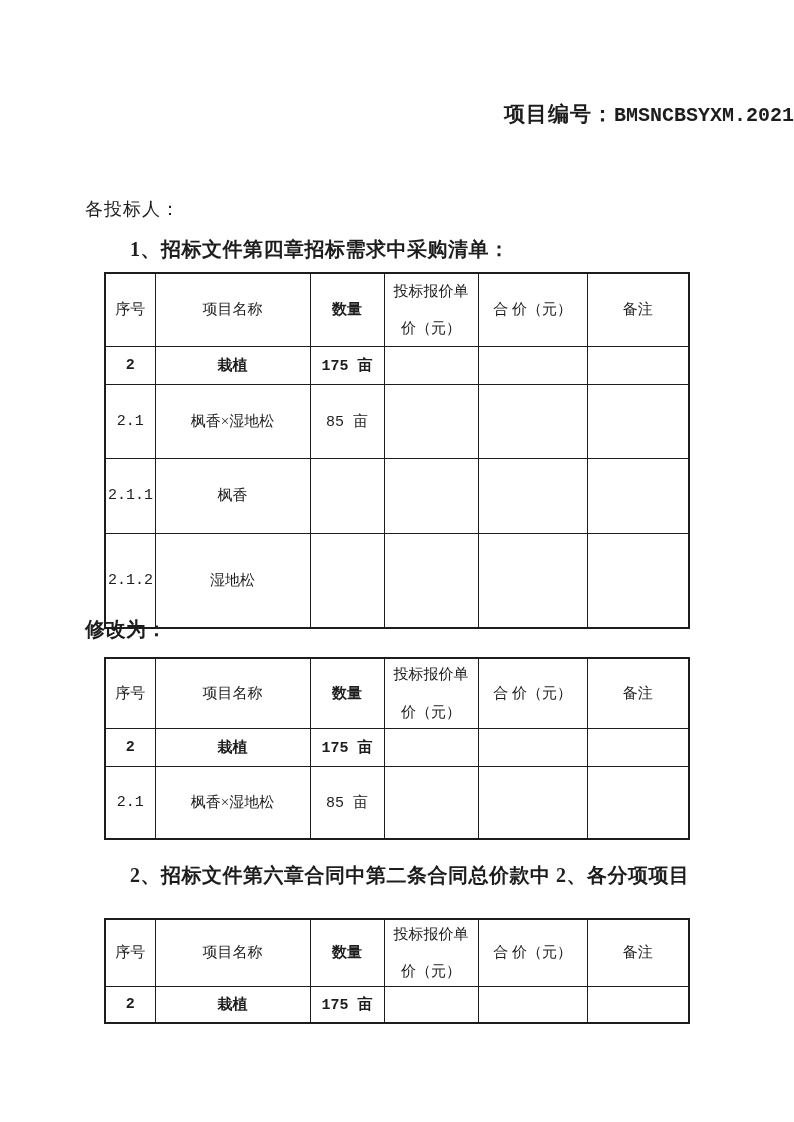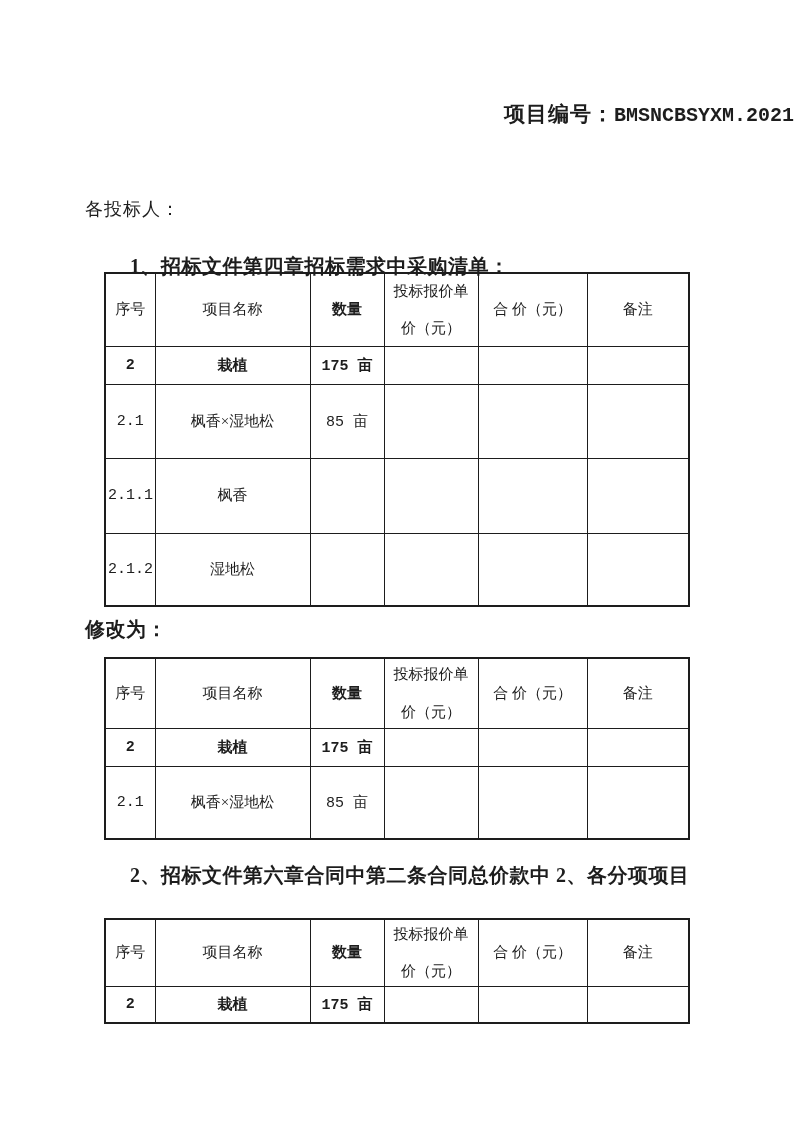--- a/index.html
+++ b/index.html
@@ -26,21 +26,21 @@
     font-family:"Liberation Mono","DejaVu Sans Mono",monospace;
     font-size:20px; letter-spacing:0;
   }
 
   .salutation {
     position:absolute; top:197px; left:85px;
     font-size:18px; letter-spacing:1px;
   }
 
   .heading { font-weight:bold; font-size:20px; letter-spacing:0.5px; }
-  .sec1   { position:absolute; top:253px; left:130px; }
+  .sec1   { position:absolute; top:236px; left:130px; }
   .modify { position:absolute; top:616px; left:85px;text-align:right; }
   .sec2   { position:absolute; top:858px; left:85px; width:634px; line-height:34px; }
   .sec2 .indent { padding-left:45px; }
 
   table.doc {
     position:absolute; left:104px;
     width:584px;
     border-collapse:collapse;
     table-layout:fixed;
     font-size:15px;
@@ -114,21 +114,21 @@
         <td></td>
       </tr>
       <tr style="height:75px">
         <td class="num">2.1.1</td>
         <td>枫香</td>
         <td class="num"></td>
         <td></td>
         <td></td>
         <td></td>
       </tr>
-      <tr style="height:73px">
+      <tr style="height:95px">
         <td class="num">2.1.2</td>
         <td>湿地松</td>
         <td class="num"></td>
         <td></td>
         <td></td>
         <td></td>
       </tr>
     </tbody>
   </table>
 

